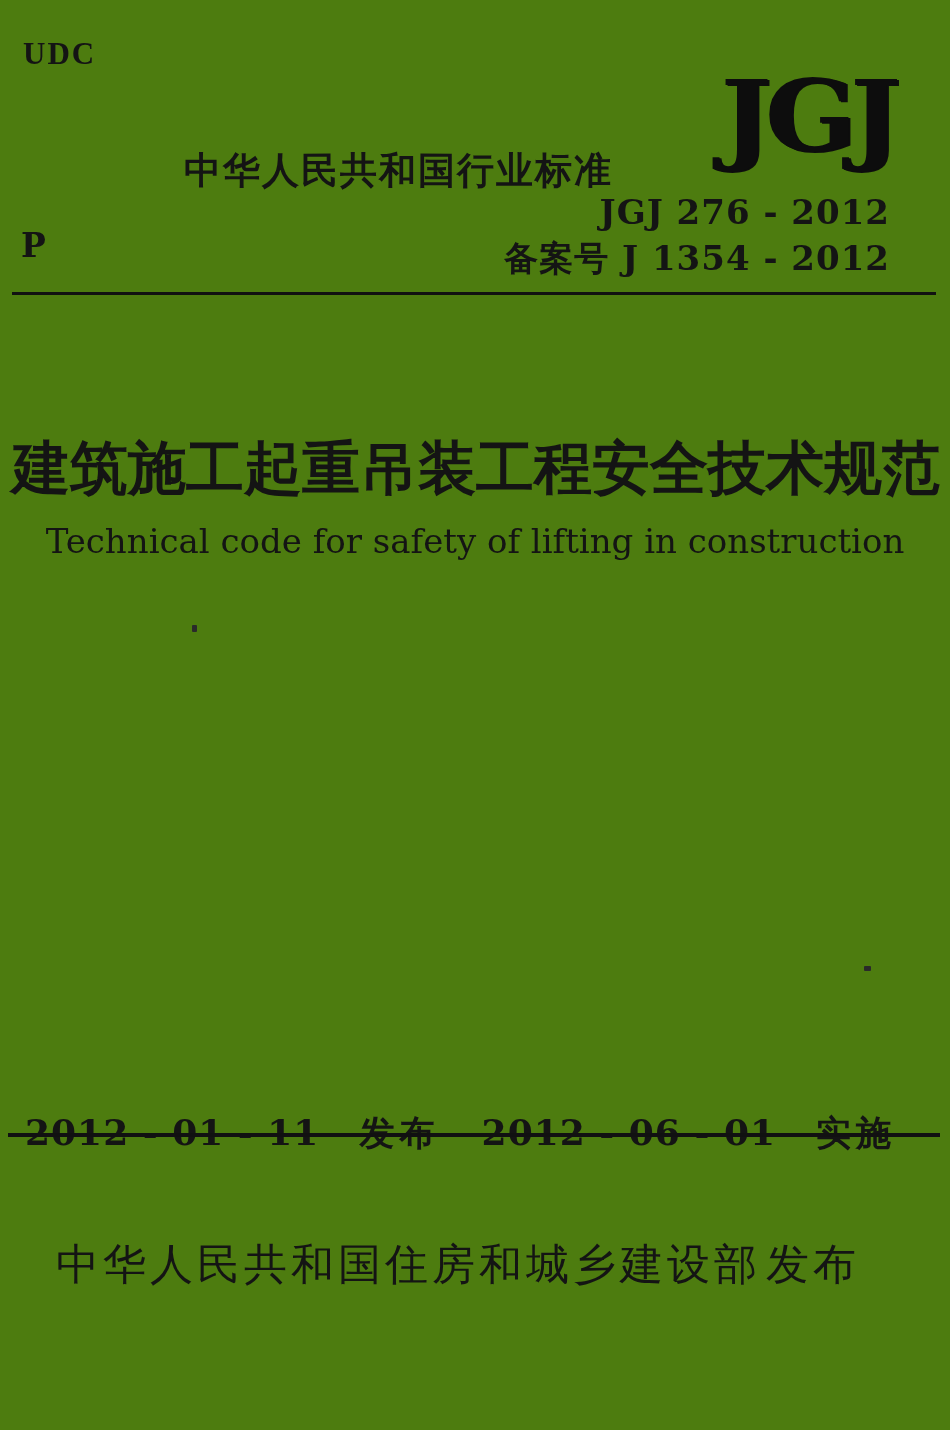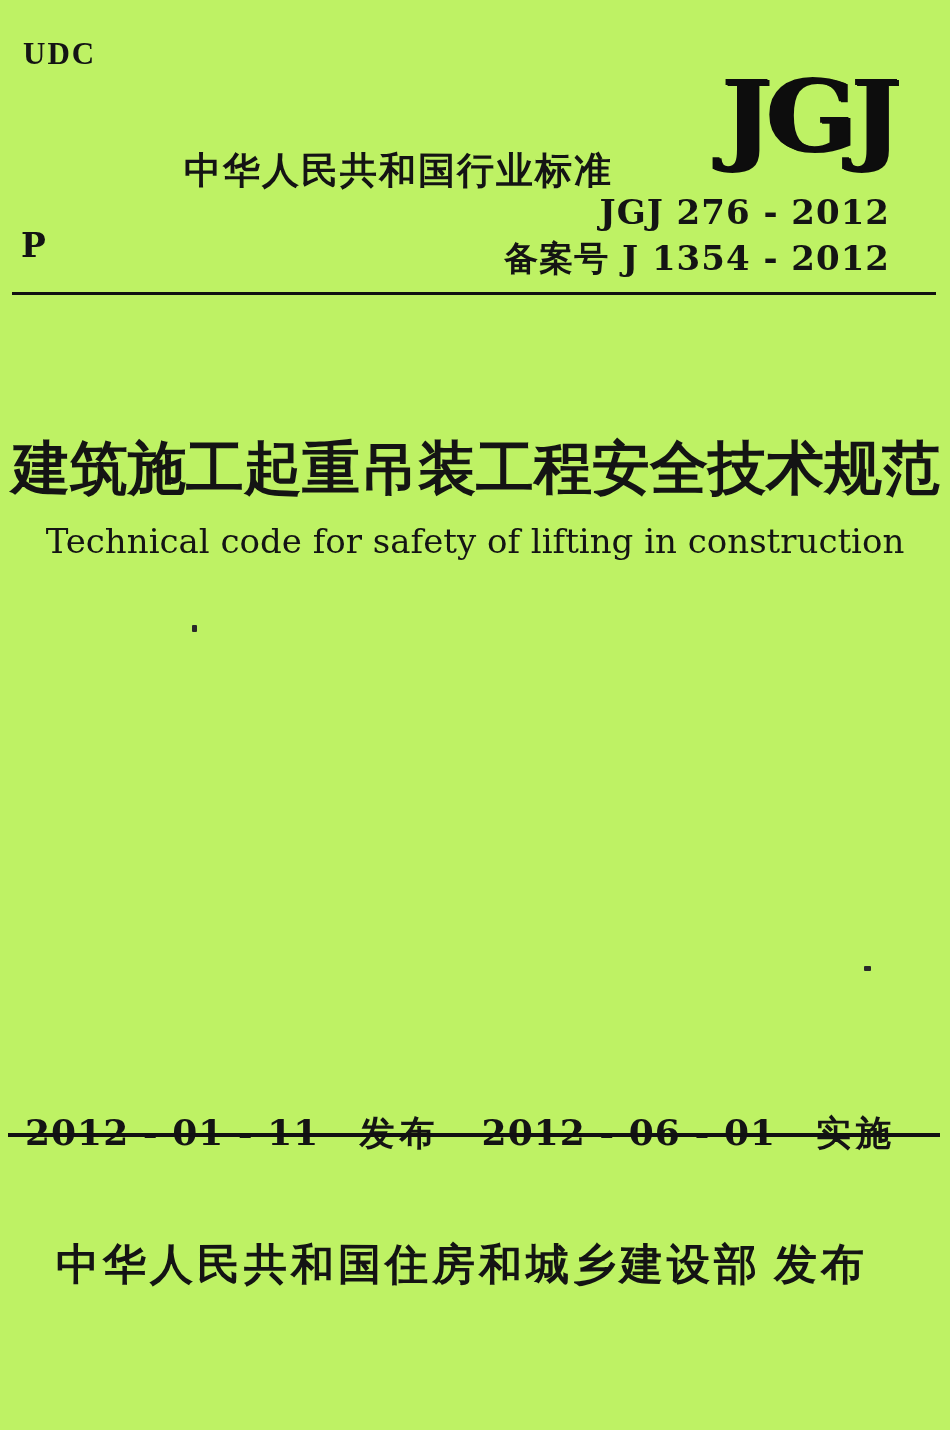--- a/index.html
+++ b/index.html
@@ -8,21 +8,21 @@
     background: #ffffff;
     width: 950px;
     height: 1430px;
     font-family: "DejaVu Serif", "Liberation Serif", serif;
     color: #141414;
   }
   .page {
     position: relative;
     width: 950px;
     height: 1430px;
-    background: #bef264;
+    background: #4d7c0f;
     overflow: hidden;
   }
   .udc {
     position: absolute;
     left: 23px;
     top: 36px;
     font-size: 31px;
     font-weight: bold;
     letter-spacing: 2px;
     font-family: "Liberation Serif", "DejaVu Serif", serif;
@@ -140,27 +140,27 @@
   }
   .rule-bottom {
     left: 8px;
     right: 10px;
     top: 1133px;
     height: 4px;
   }
   .publisher-row {
     position: absolute;
     left: 56px;
-    right: 82px;
+    right: 90px;
     top: 1236px;
     display: flex;
     justify-content: space-between;
     align-items: baseline;
     font-size: 43px;
-    font-weight: bold;
+    font-weight: normal;
     letter-spacing: 4px;
     font-family: "Liberation Sans", "DejaVu Sans", sans-serif;
   }
 </style>
 </head>
 <body>
 
 <div class="page">
 
   <div class="udc">UDC</div>

